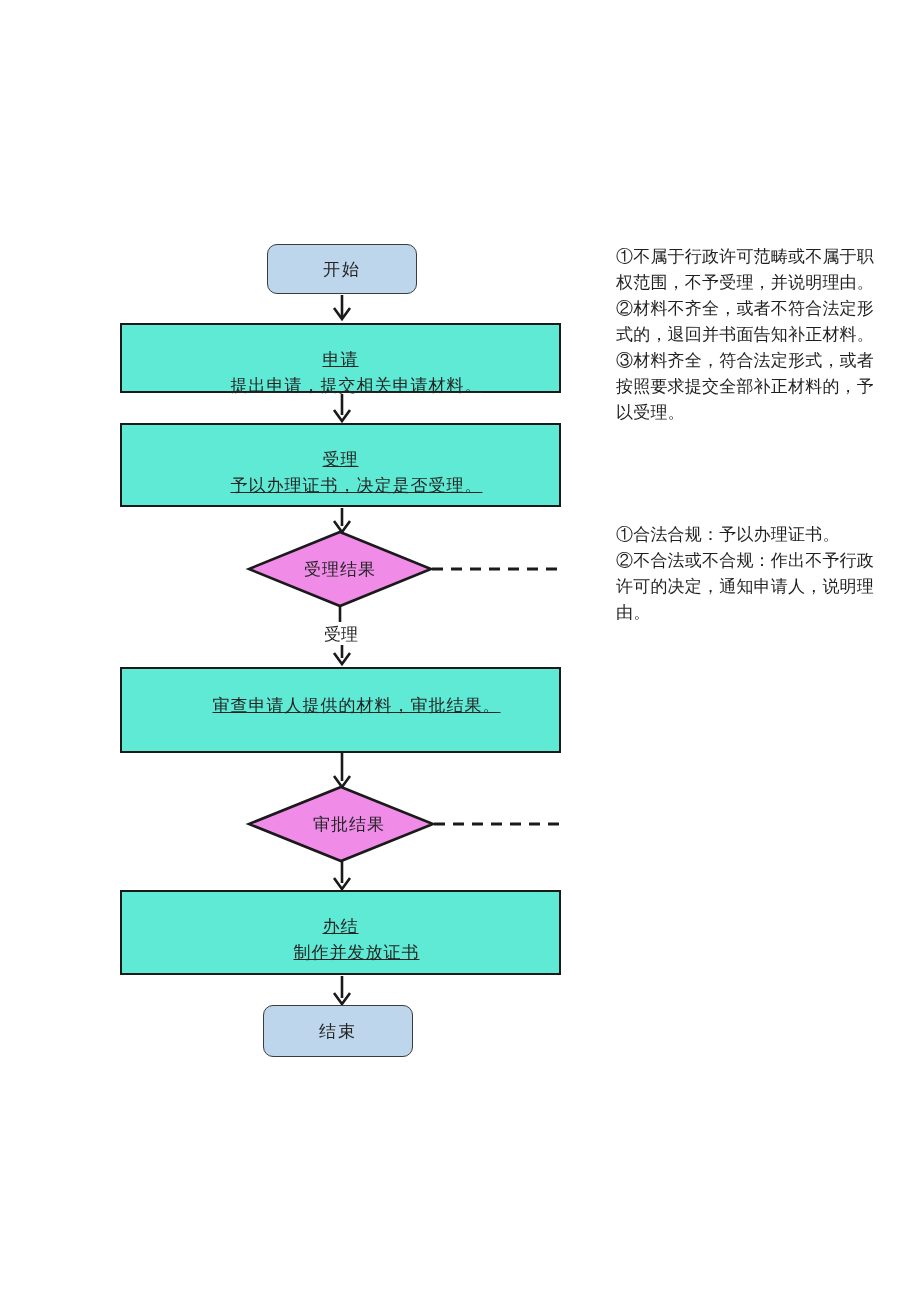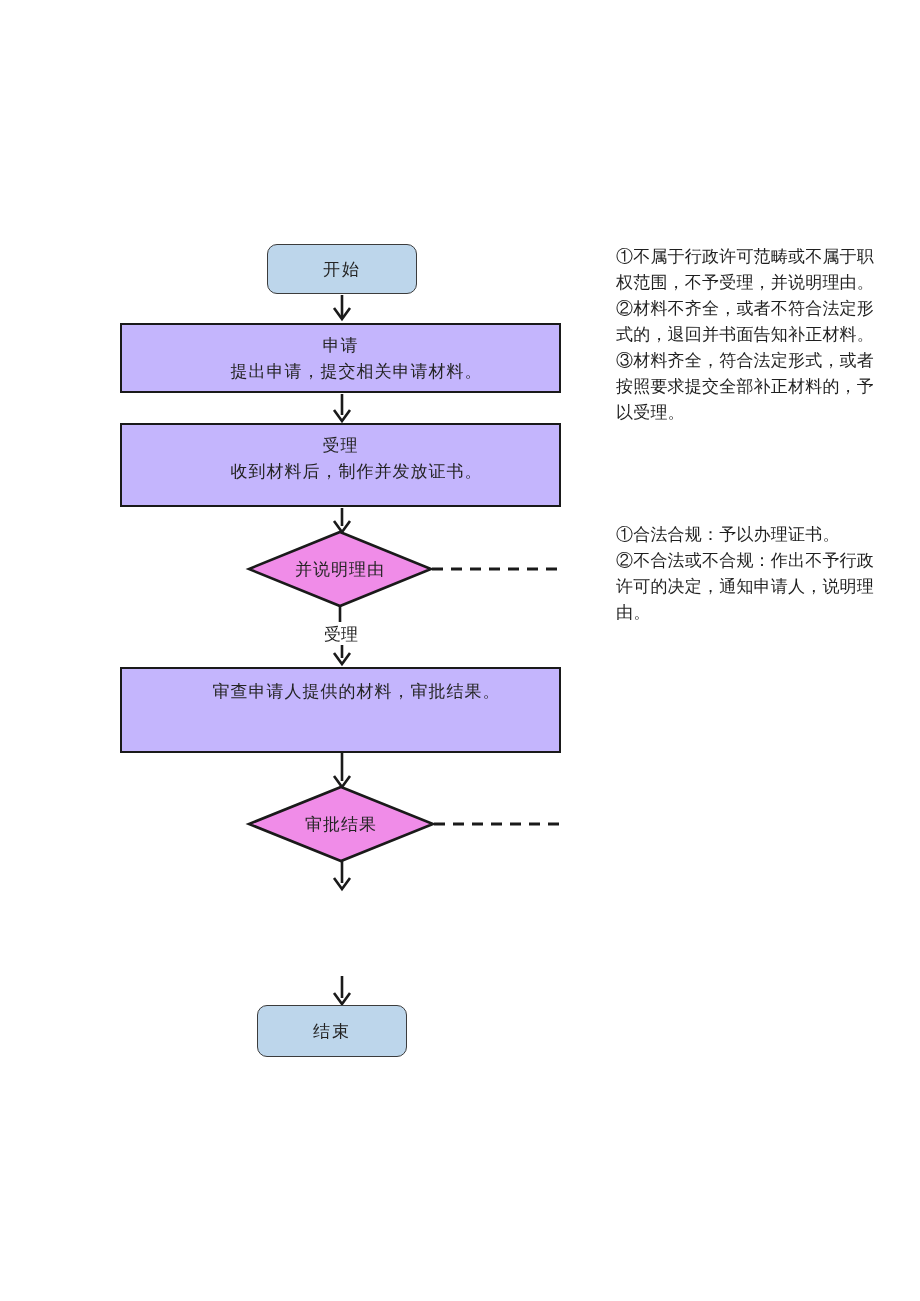--- a/index.html
+++ b/index.html
@@ -10,22 +10,22 @@
   }
   .connector-layer{position:absolute;left:0;top:0;width:920px;height:1301px;}
   .connector-layer line,.connector-layer polyline{stroke:#1a1a1a;fill:none;}
   .node{position:absolute;box-sizing:border-box;text-align:center;}
   .terminal{
     background:#bdd6eb;border:1.6px solid #3c3c3c;border-radius:10px;
     display:flex;align-items:center;justify-content:center;
     font-size:17px;letter-spacing:2px;
   }
   .process{
-    background:#c4b5fd;border:2.5px solid #1a1a1a;
-    padding-top:8px;font-size:17px;letter-spacing:1px;
+    background:#5eead4;border:2.5px solid #1a1a1a;
+    padding-top:22px;font-size:17px;letter-spacing:1px;text-decoration:underline;
   }
   .process .node-title{line-height:24px;}
   .process .node-desc{line-height:24px;margin-top:2px;margin-left:32px;}
   .diamond-label{
     position:absolute;text-align:center;font-size:17px;letter-spacing:1px;
     line-height:24px;color:#242424;
   }
   .edge-label{
     position:absolute;text-align:center;font-size:17px;line-height:22px;color:#242424;
   }
@@ -91,35 +91,39 @@
     <span>开始</span>
   </div>
 
   <div class="node process" style="left:120px;top:323px;width:441px;height:70px;">
     <div class="node-title">申请</div>
     <div class="node-desc">提出申请，提交相关申请材料。</div>
   </div>
 
   <div class="node process" style="left:120px;top:423px;width:441px;height:84px;">
     <div class="node-title">受理</div>
-    <div class="node-desc">收到材料后，制作并发放证书。</div>
+    <div class="node-desc">予以办理证书，决定是否受理。</div>
   </div>
 
-  <div class="diamond-label" style="left:250px;top:557px;width:180px;">并说明理由</div>
+  <div class="diamond-label" style="left:250px;top:557px;width:180px;">受理结果</div>
 
   <div class="edge-label" style="left:299px;top:623px;width:84px;">受理</div>
 
   <div class="node process" style="left:120px;top:667px;width:441px;height:86px;">
     <div class="node-desc">审查申请人提供的材料，审批结果。</div>
   </div>
 
-  <div class="diamond-label" style="left:251px;top:812px;width:180px;">审批结果</div>
+  <div class="diamond-label" style="left:259px;top:812px;width:180px;">审批结果</div>
 
+  <div class="node process" style="left:120px;top:890px;width:441px;height:85px;">
+    <div class="node-title">办结</div>
+    <div class="node-desc">制作并发放证书</div>
+  </div>
 
-  <div class="node terminal" style="left:257px;top:1005px;width:150px;height:52px;">
+  <div class="node terminal" style="left:263px;top:1005px;width:150px;height:52px;">
     <span>结束</span>
   </div>
 
   <div class="annotation" style="left:616px;top:243px;">
     <div class="ann-line">①不属于行政许可范畴或不属于职</div>
     <div class="ann-line">权范围，不予受理，并说明理由。</div>
     <div class="ann-line">②材料不齐全，或者不符合法定形</div>
     <div class="ann-line">式的，退回并书面告知补正材料。</div>
     <div class="ann-line">③材料齐全，符合法定形式，或者</div>
     <div class="ann-line">按照要求提交全部补正材料的，予</div>

